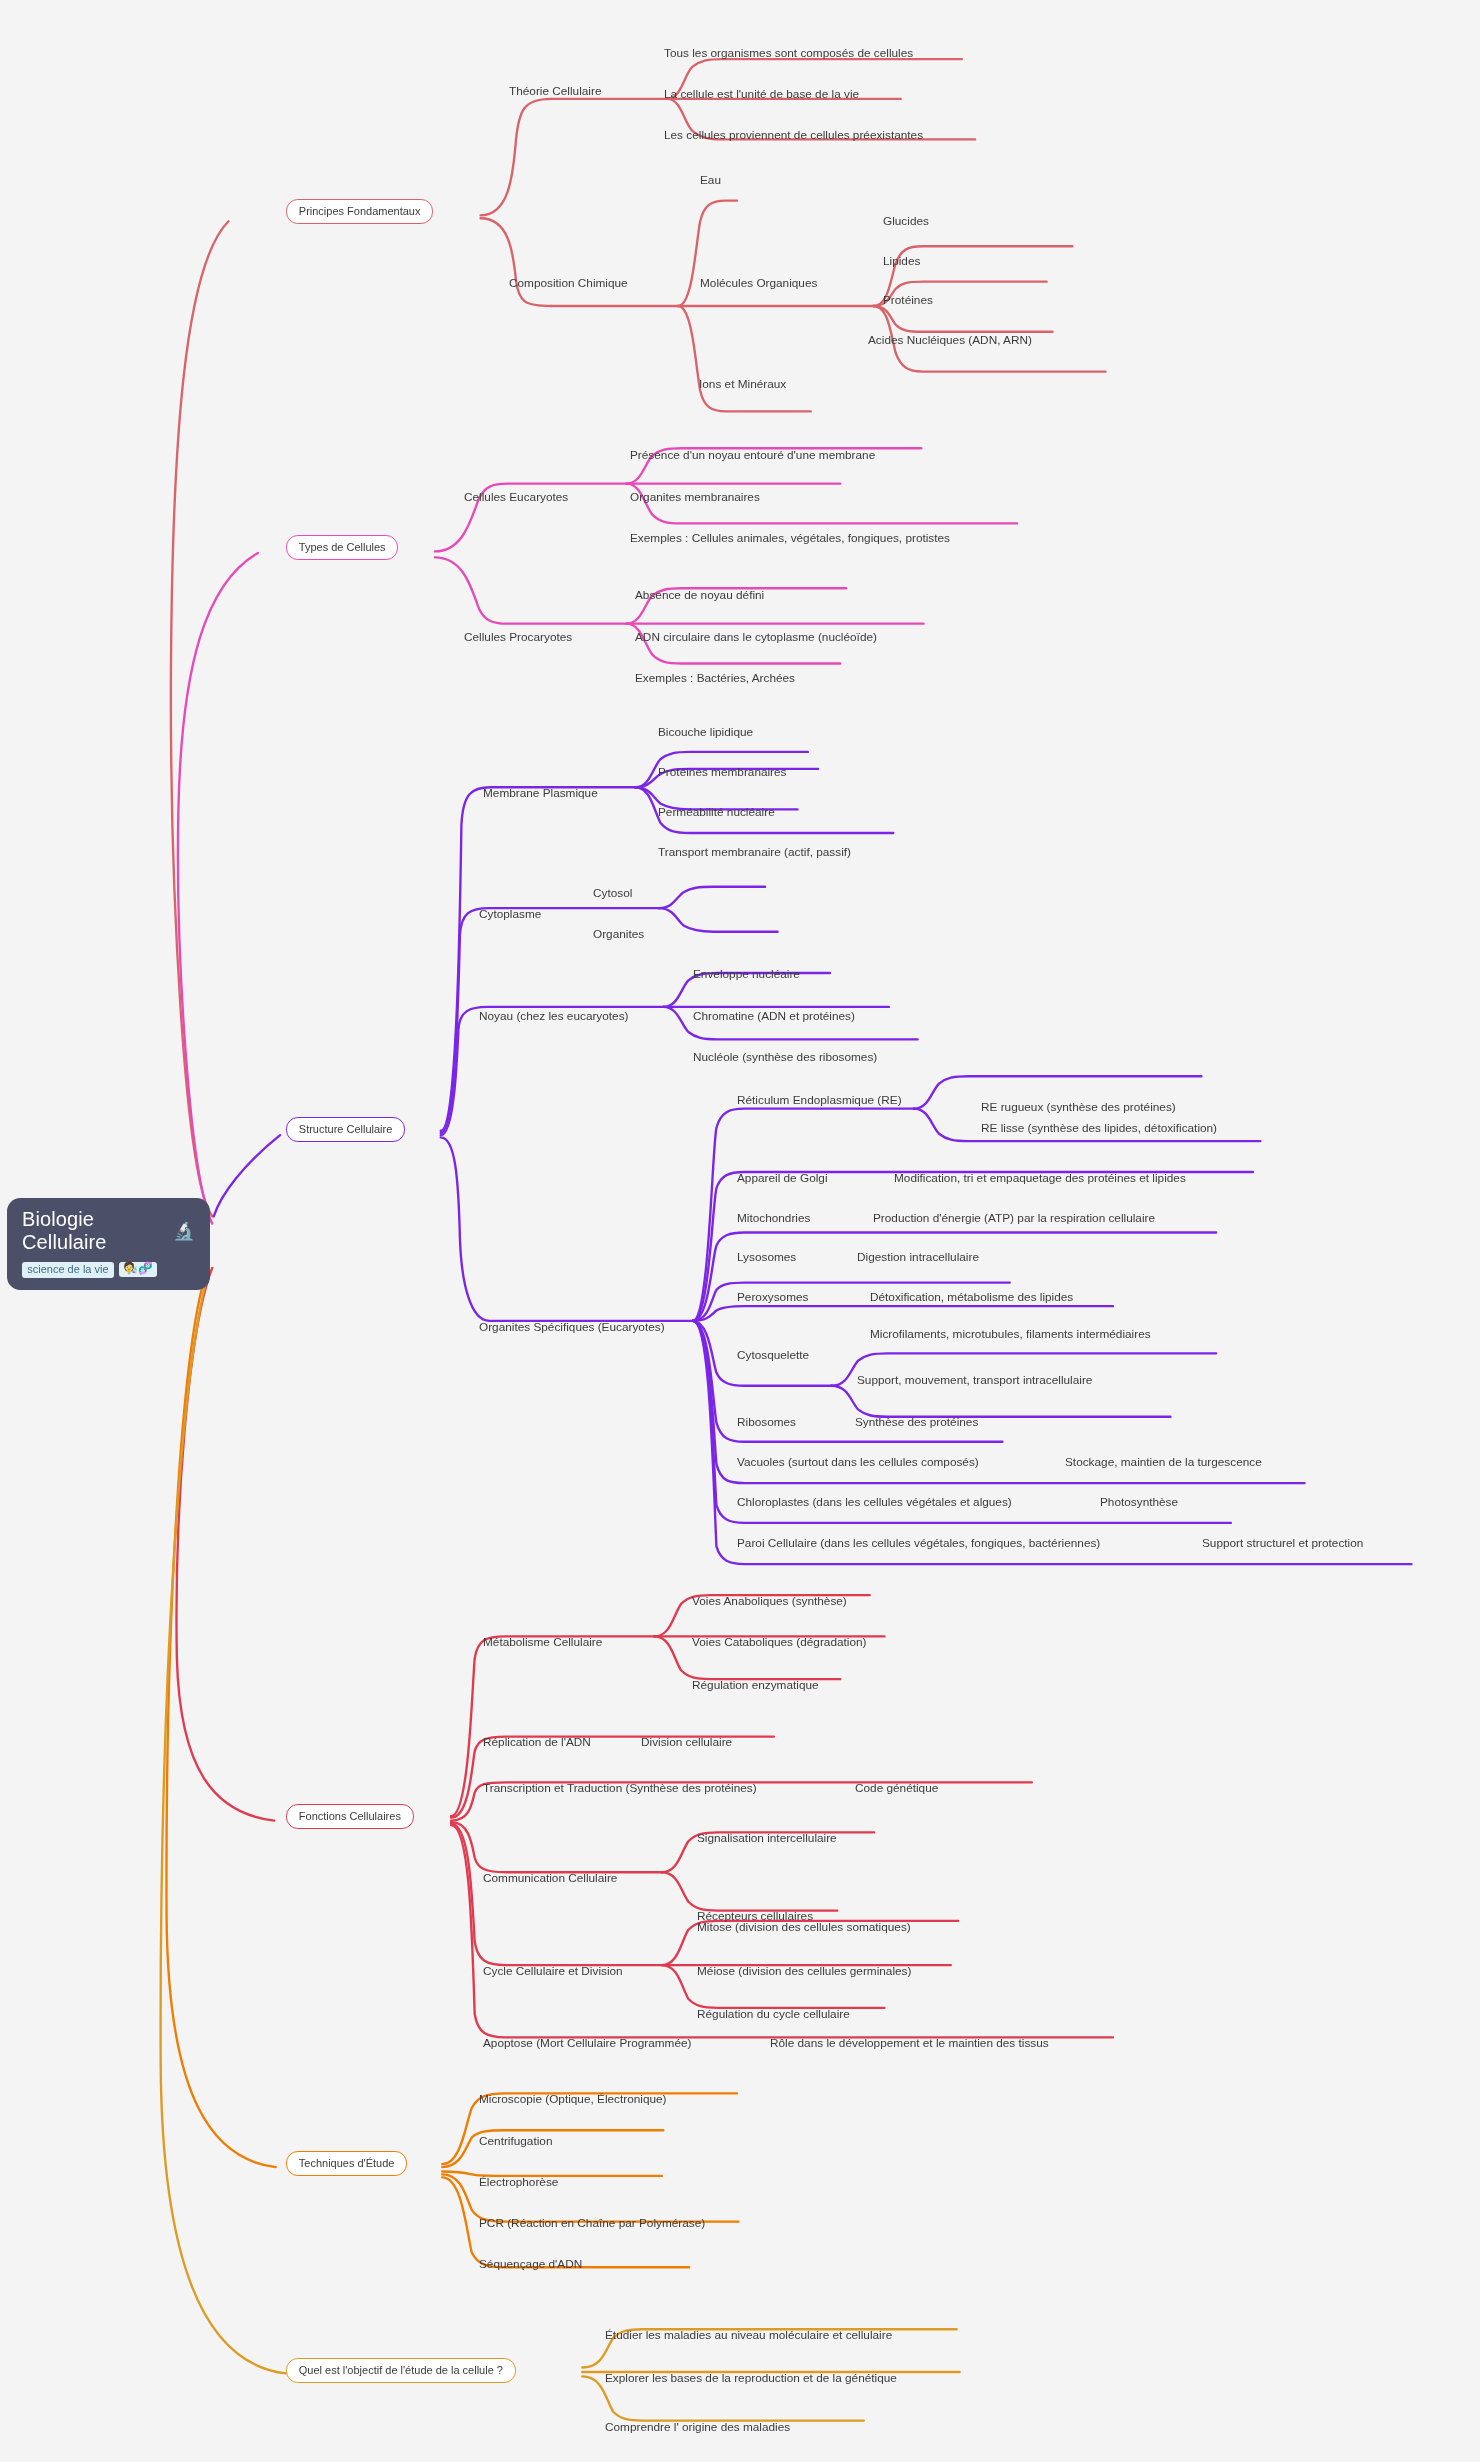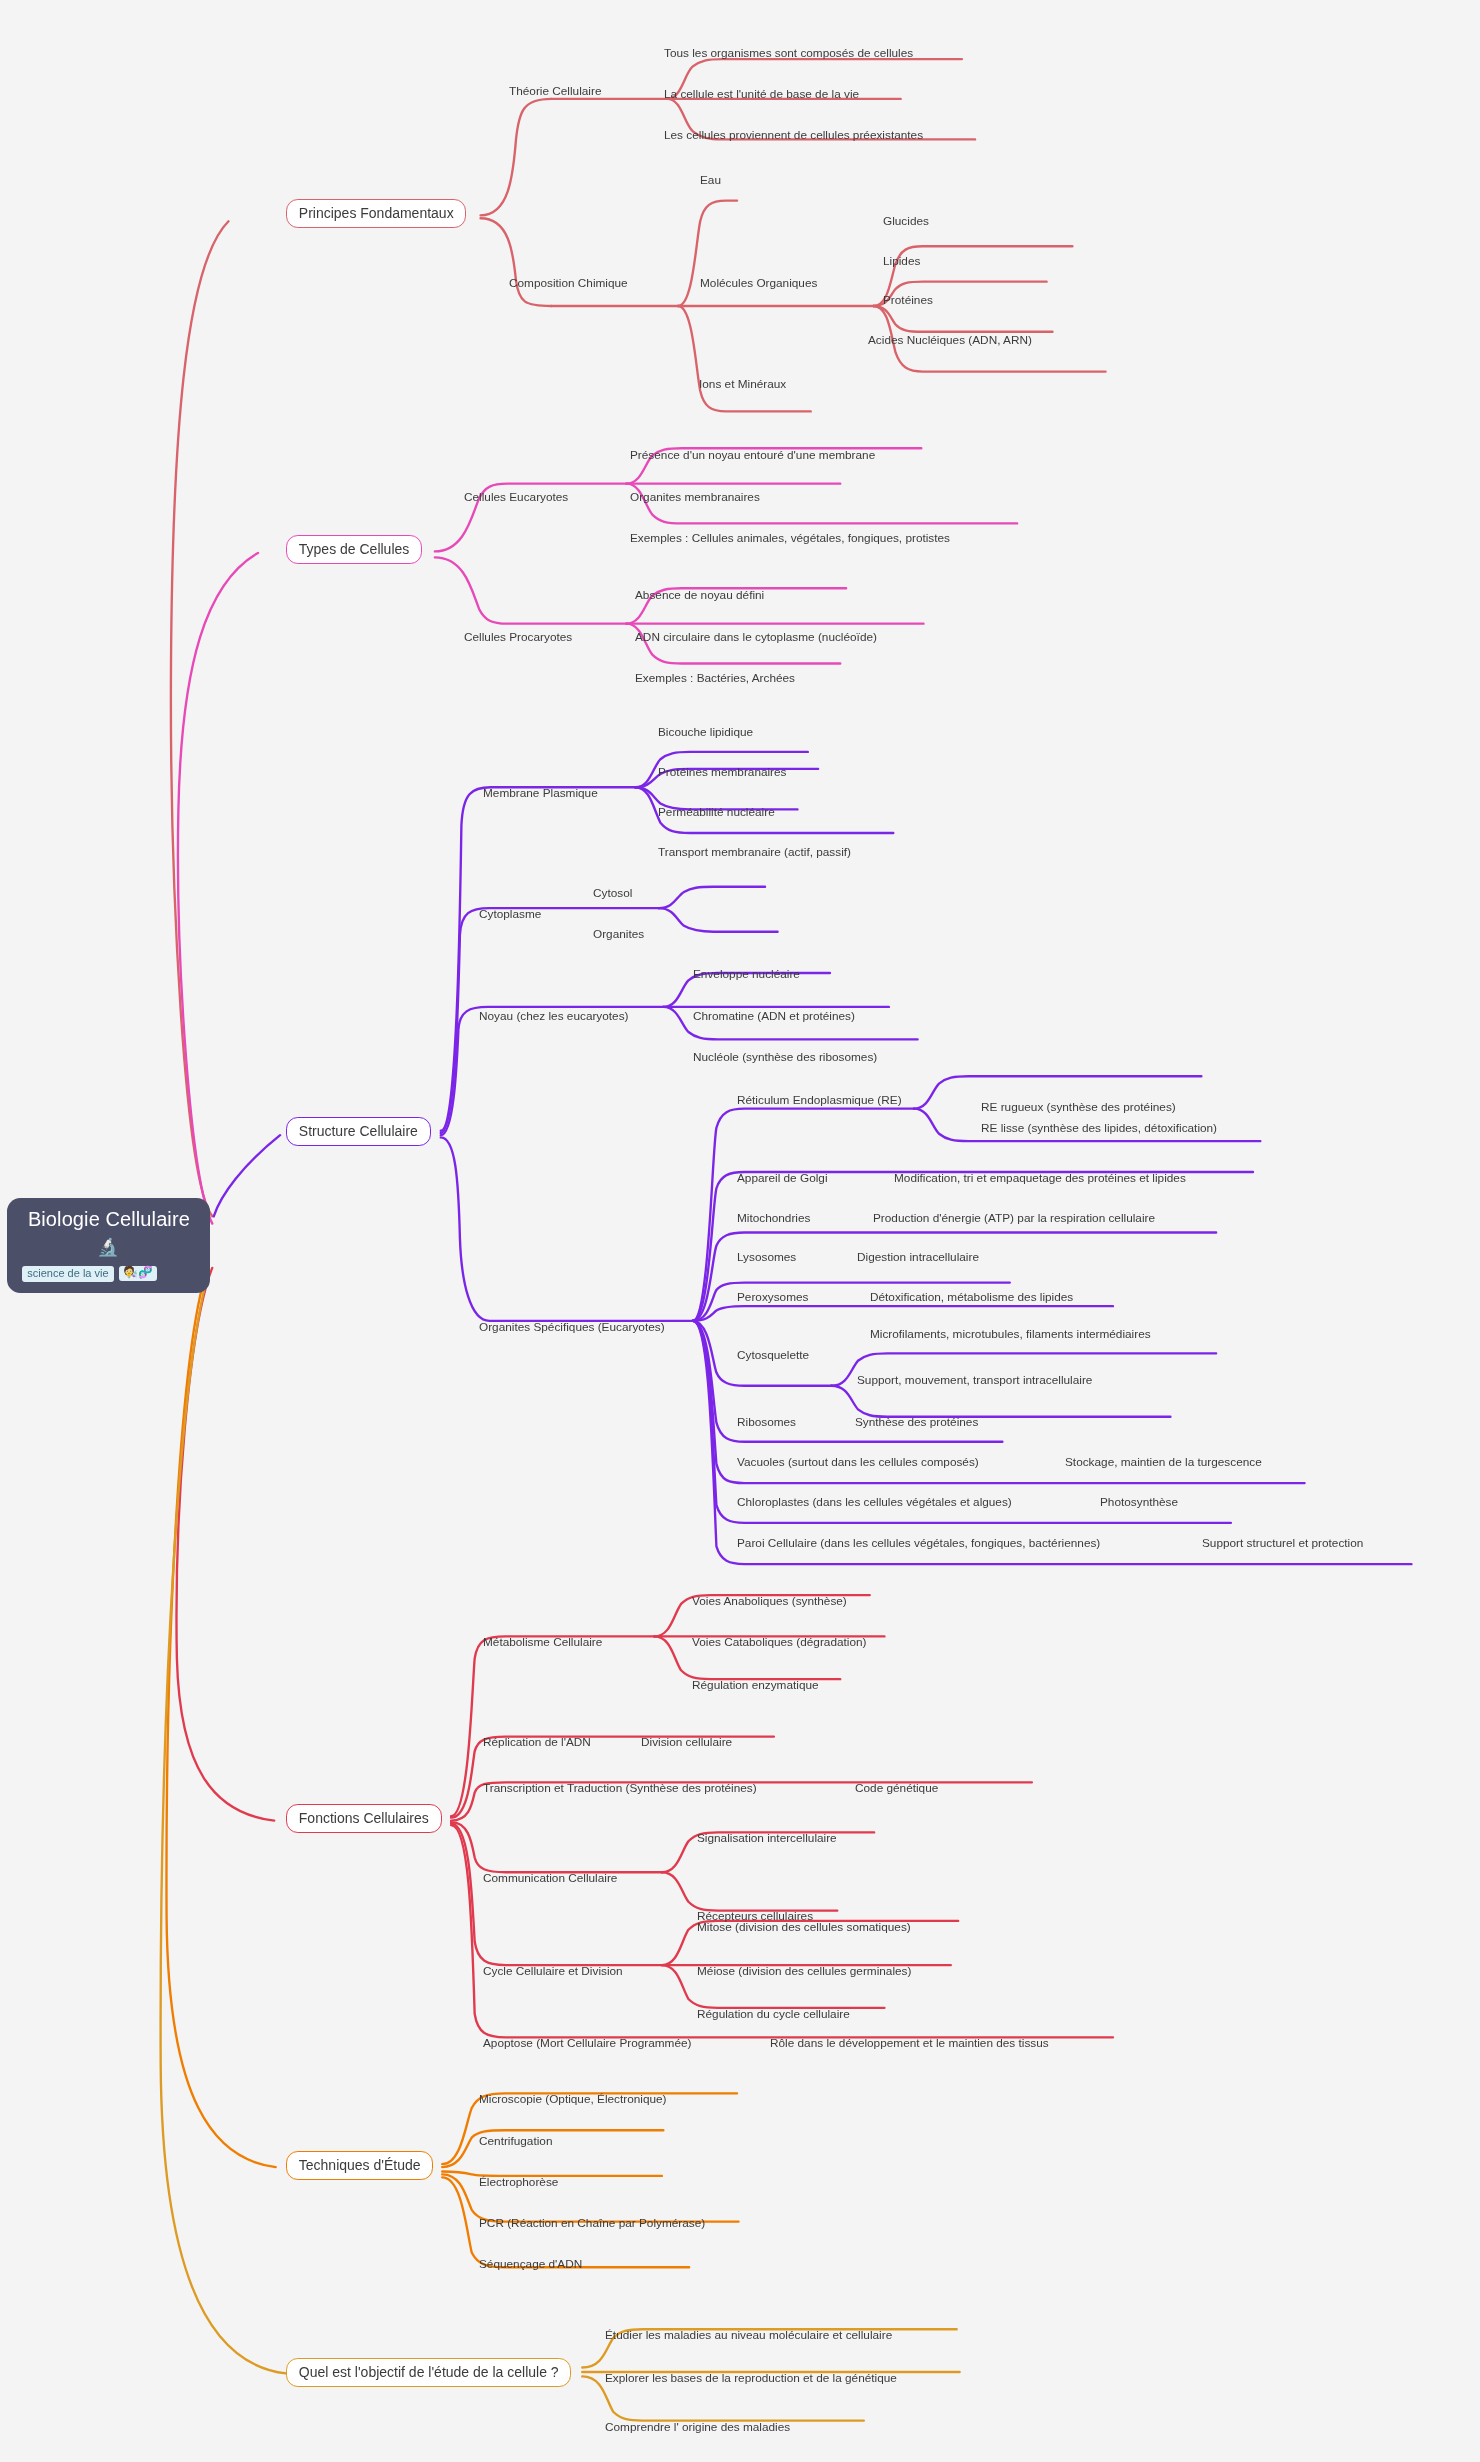--- a/index.html
+++ b/index.html
@@ -38,21 +38,20 @@
     box-sizing: border-box;
     width: 203px;
   }
   .root-title {
     color: #ffffff;
     font-size: 20px;
     letter-spacing: 0.1px;
     display: flex;
     align-items: center;
     gap: 5.9px;
-    flex-direction: column;
   }
   .root-tags {
     margin-top: 7.4px;
     display: flex;
     gap: 5.2px;
     align-items: center;
     text-align: center;
   }
   .tag {
     background: #dff1f7;
@@ -69,21 +68,21 @@
     font-size: 11.8px;
     line-height: 1;
   }
   
   .pill {
     position: absolute;
     background: #ffffff;
     border: 1.8px solid;
     border-radius: 11.8px;
     padding: 5.2px 11.8px 5.9px 11.8px;
-    font-size: 14px;
+    font-size: 11px;
     color: #3b3b3b;
     white-space: nowrap;
     box-sizing: border-box;
   }
   
   .lbl {
     position: absolute;
     font-size: 11.8px;
     color: #3b3b3b;
     white-space: nowrap;

